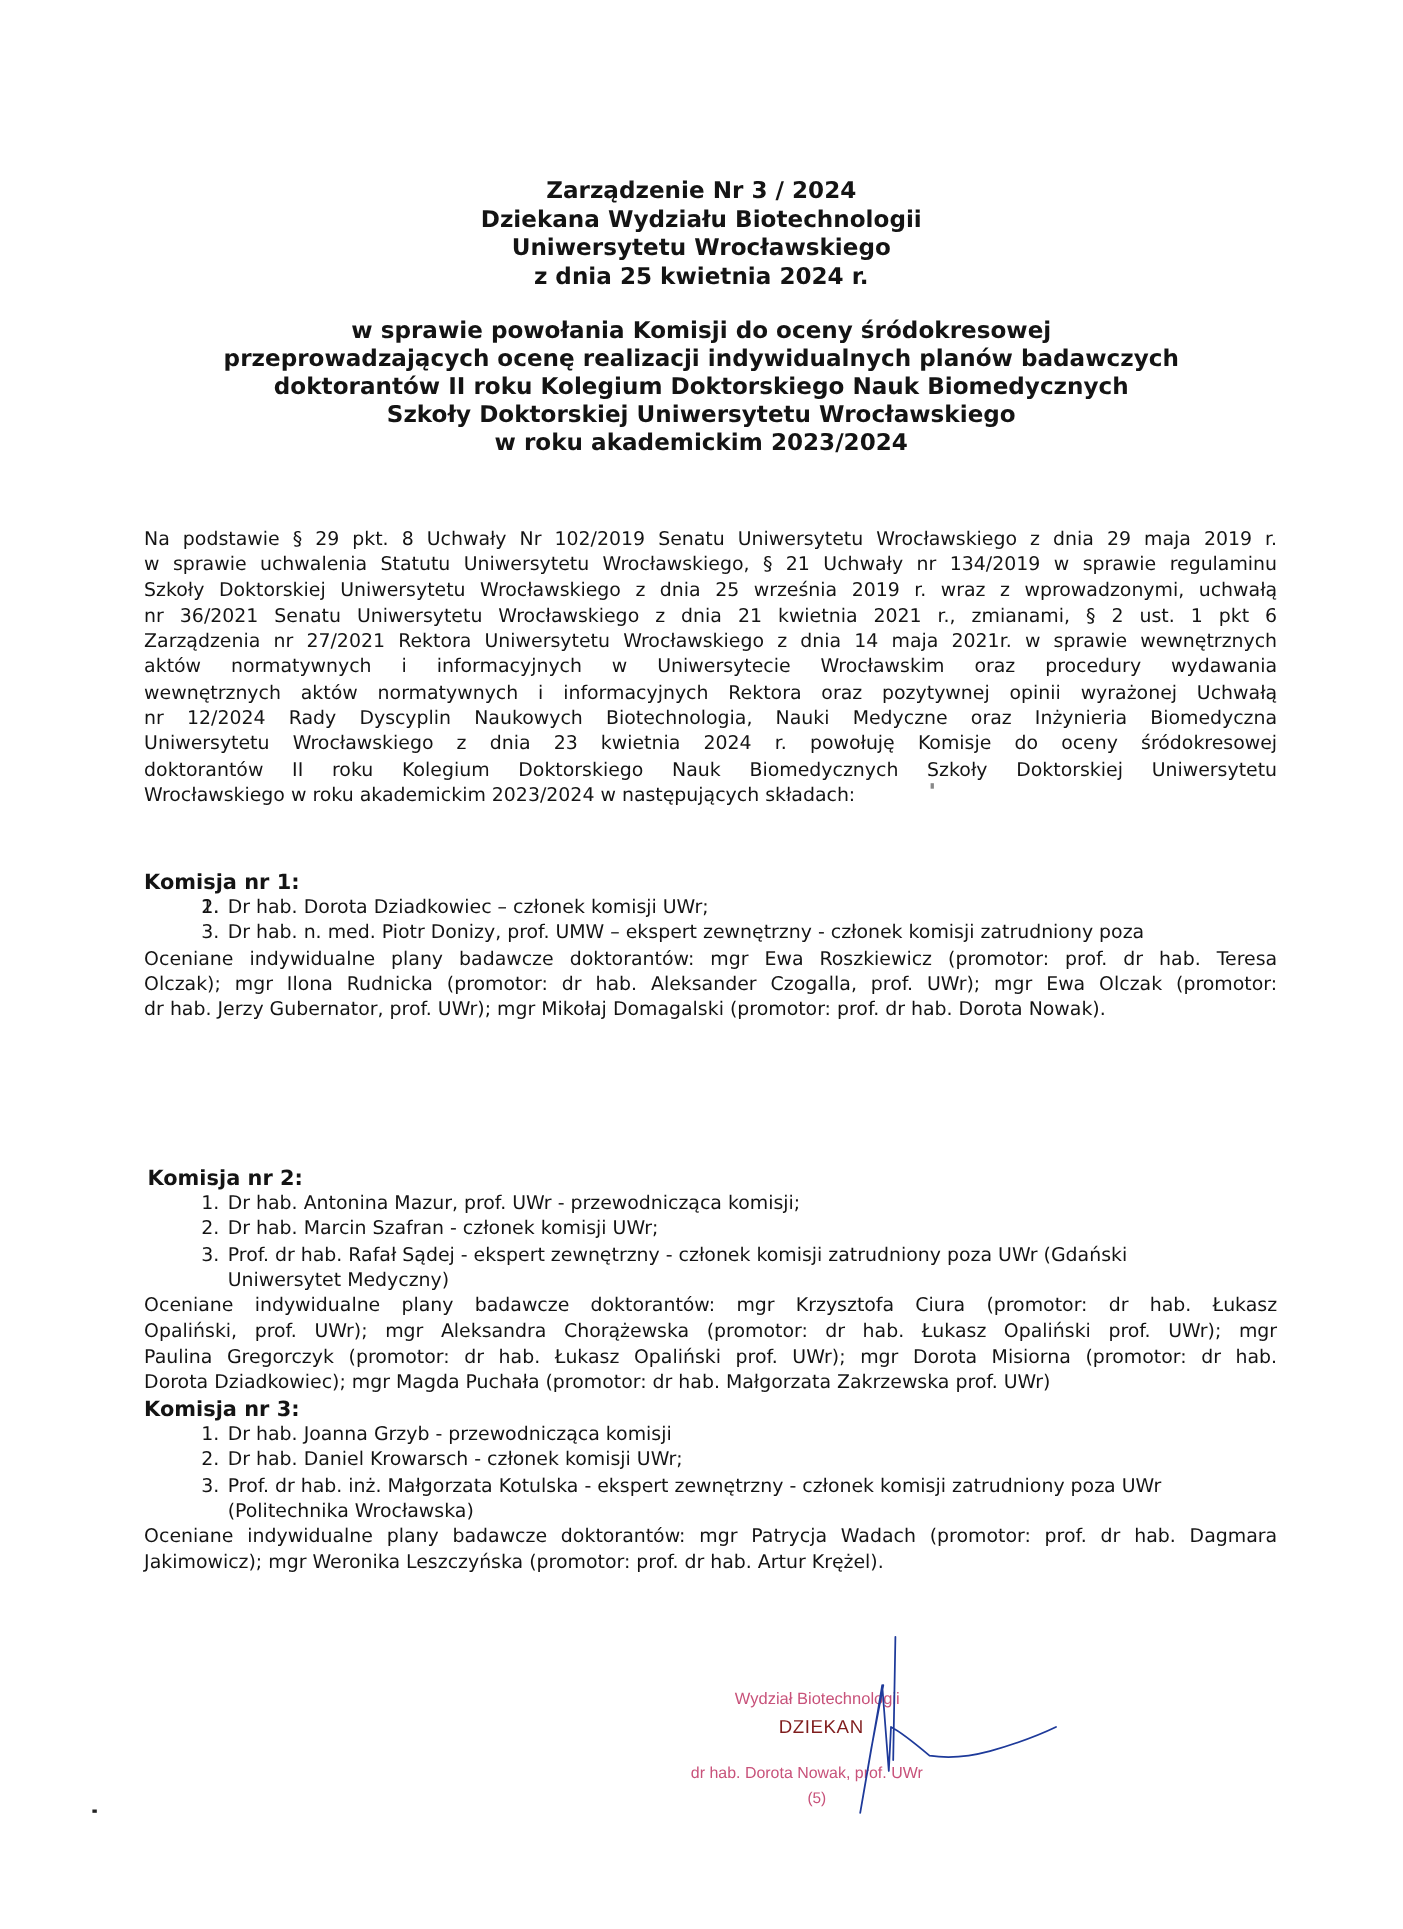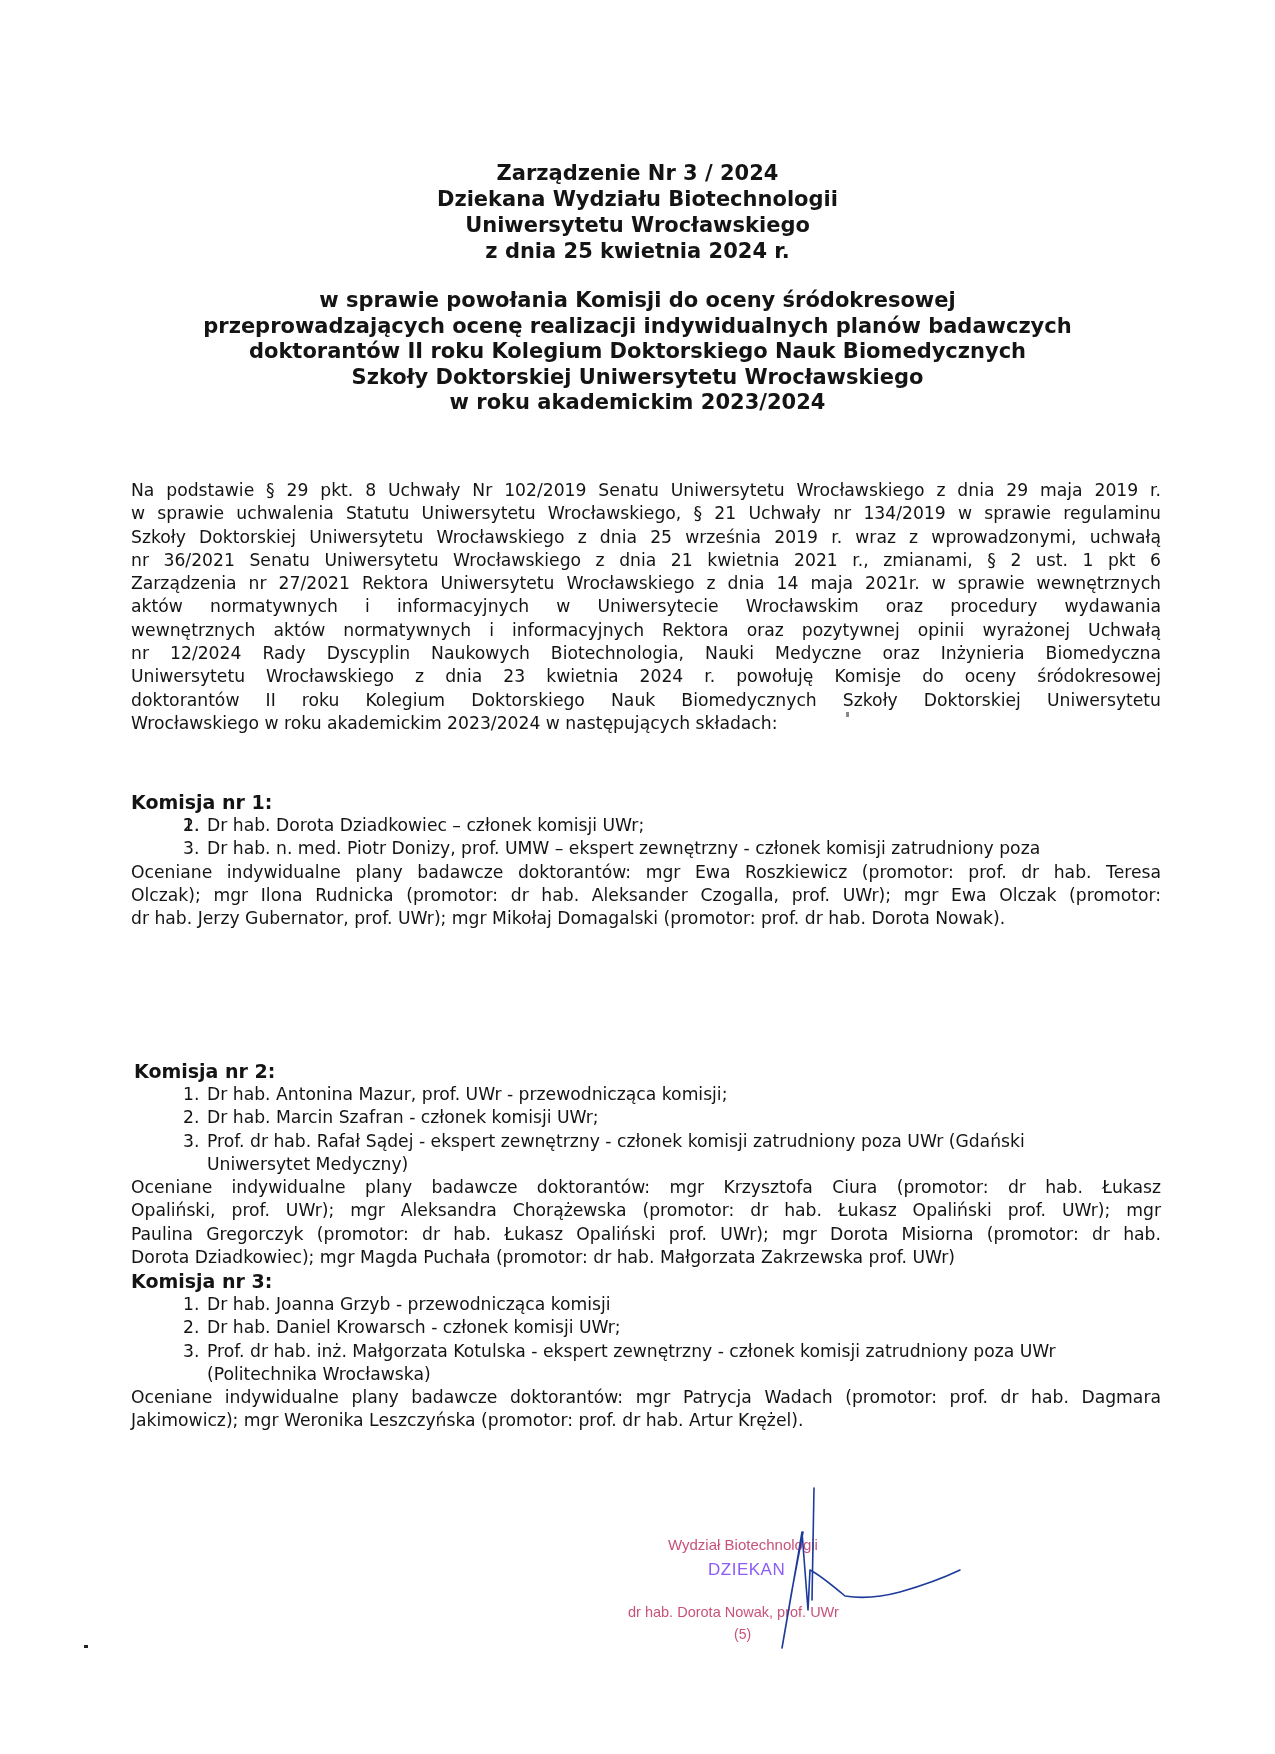--- a/index.html
+++ b/index.html
@@ -132,21 +132,21 @@
       </li>
     </ol>
     <div class="evaluated">
       <span class="line">Oceniane indywidualne plany badawcze doktorantów: mgr Patrycja Wadach (promotor: prof. dr hab. Dagmara</span>
       <span class="line last">Jakimowicz); mgr Weronika Leszczyńska (promotor: prof. dr hab. Artur Krężel).</span>
     </div>
   </div>
 
   <div class="stamp">
     <span class="stamp-text st1" style="color: rgb(200, 82, 122);">Wydział Biotechnologii</span>
-    <span class="stamp-text st2" style="color: #8b5cf6;">DZIEKAN</span>
+    <span class="stamp-text st2" style="color: #7f1d1d;">DZIEKAN</span>
     <span class="stamp-text st3" style="color: rgb(200, 82, 122);">dr hab. Dorota Nowak, prof. UWr</span>
     <span class="stamp-text st4" style="color: rgb(200, 82, 122);">(5)</span>
     <svg class="signature" viewBox="0 0 320 200">
       <path d="M 154 8 L 152 120 M 143 52 L 132 110 L 122 168 L 138 76 L 142 52 L 148 130 L 150 90 Q 160 95 185 116 Q 210 120 240 112 Q 275 102 300 90" fill="none" stroke="#1e3a9a" stroke-width="1.6" stroke-linecap="round" stroke-linejoin="round"></path>
     </svg>
   </div>
 
   <div class="speck" style="left:84px; top:1645px;"></div>
   <div class="speck" style="left:846px; top:712px; width:3px; height:5px; background:#888;"></div>
 </div>

